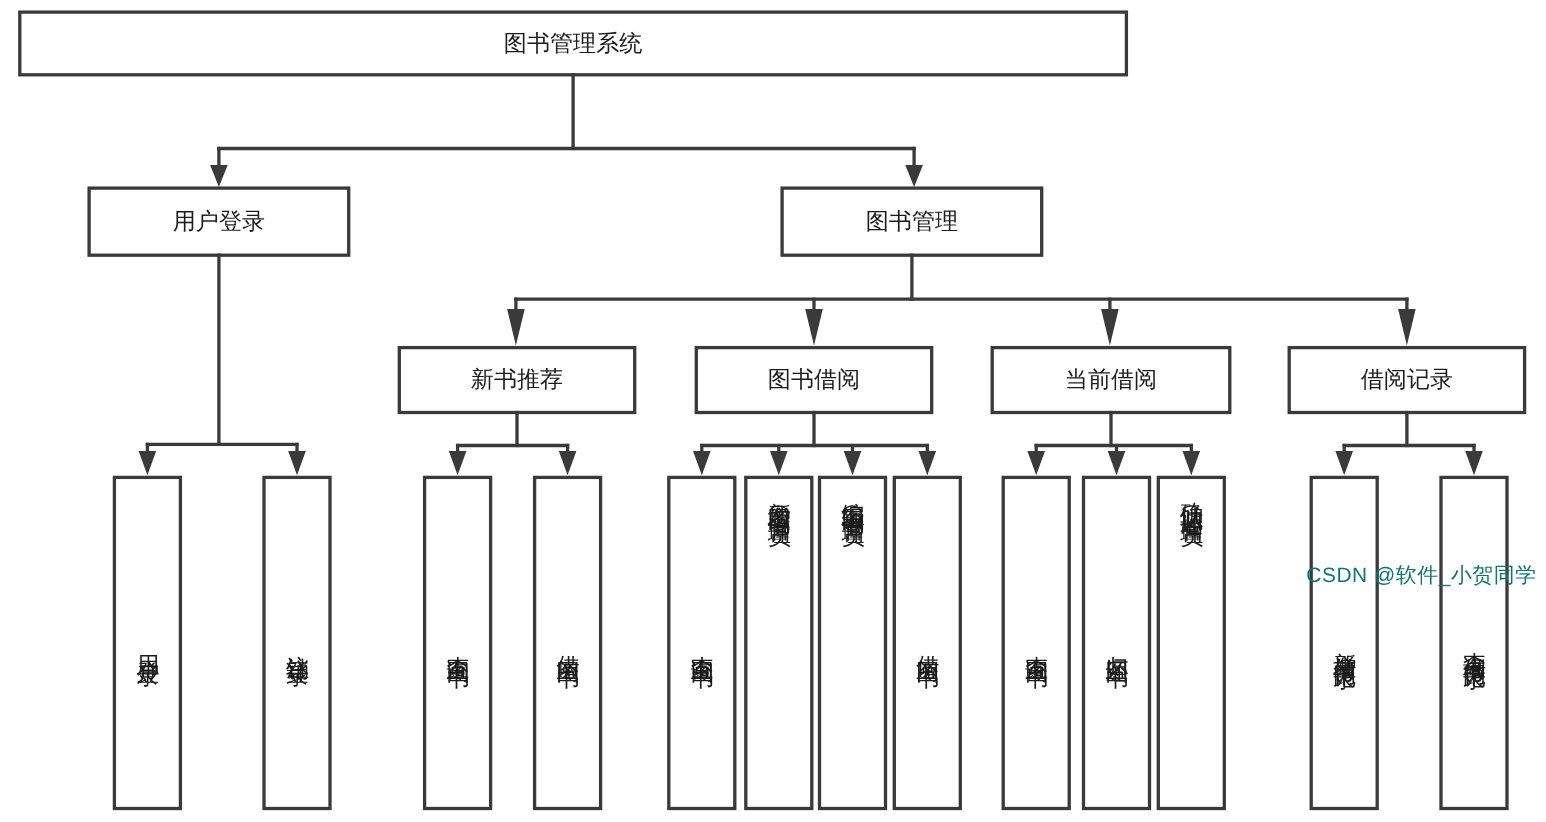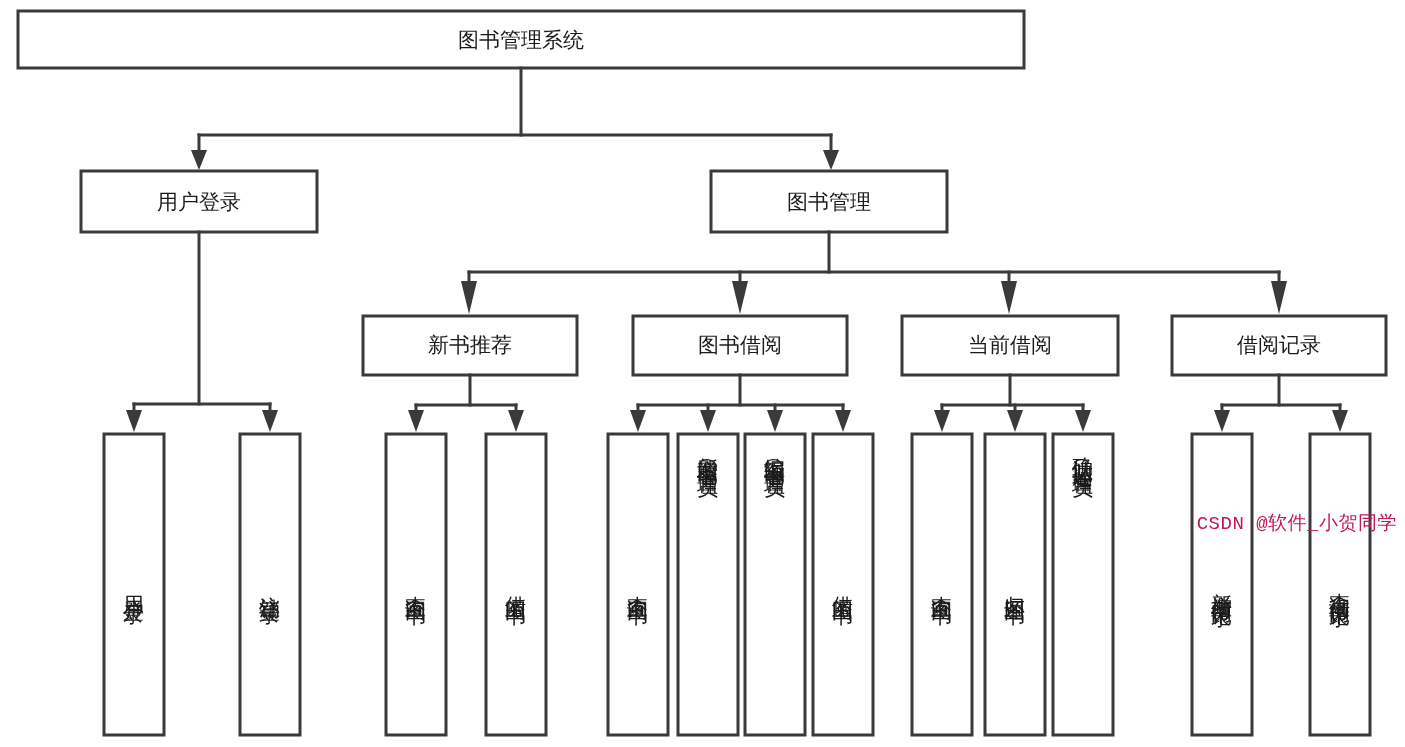--- a/index.html
+++ b/index.html
@@ -62,23 +62,23 @@
     position: absolute;
     display: flex;
     align-items: center;
     justify-content: center;
     pointer-events: none;
   }
   .watermark {
     position: absolute;
     right: 8px;
     bottom: 6px;
-    font-family: Liberation Mono, monospace;
+    font-family: Liberation Sans, sans-serif;
     font-size: 19px;
-    color: #be185d;
+    color: #0f766e;
     letter-spacing: 0.5px;
     white-space: nowrap;
   }
 </style>
 </head>
 <body>
 
 <div id="diagram-root">
 
   <svg class="diagram" viewBox="0 0 1405 747">

